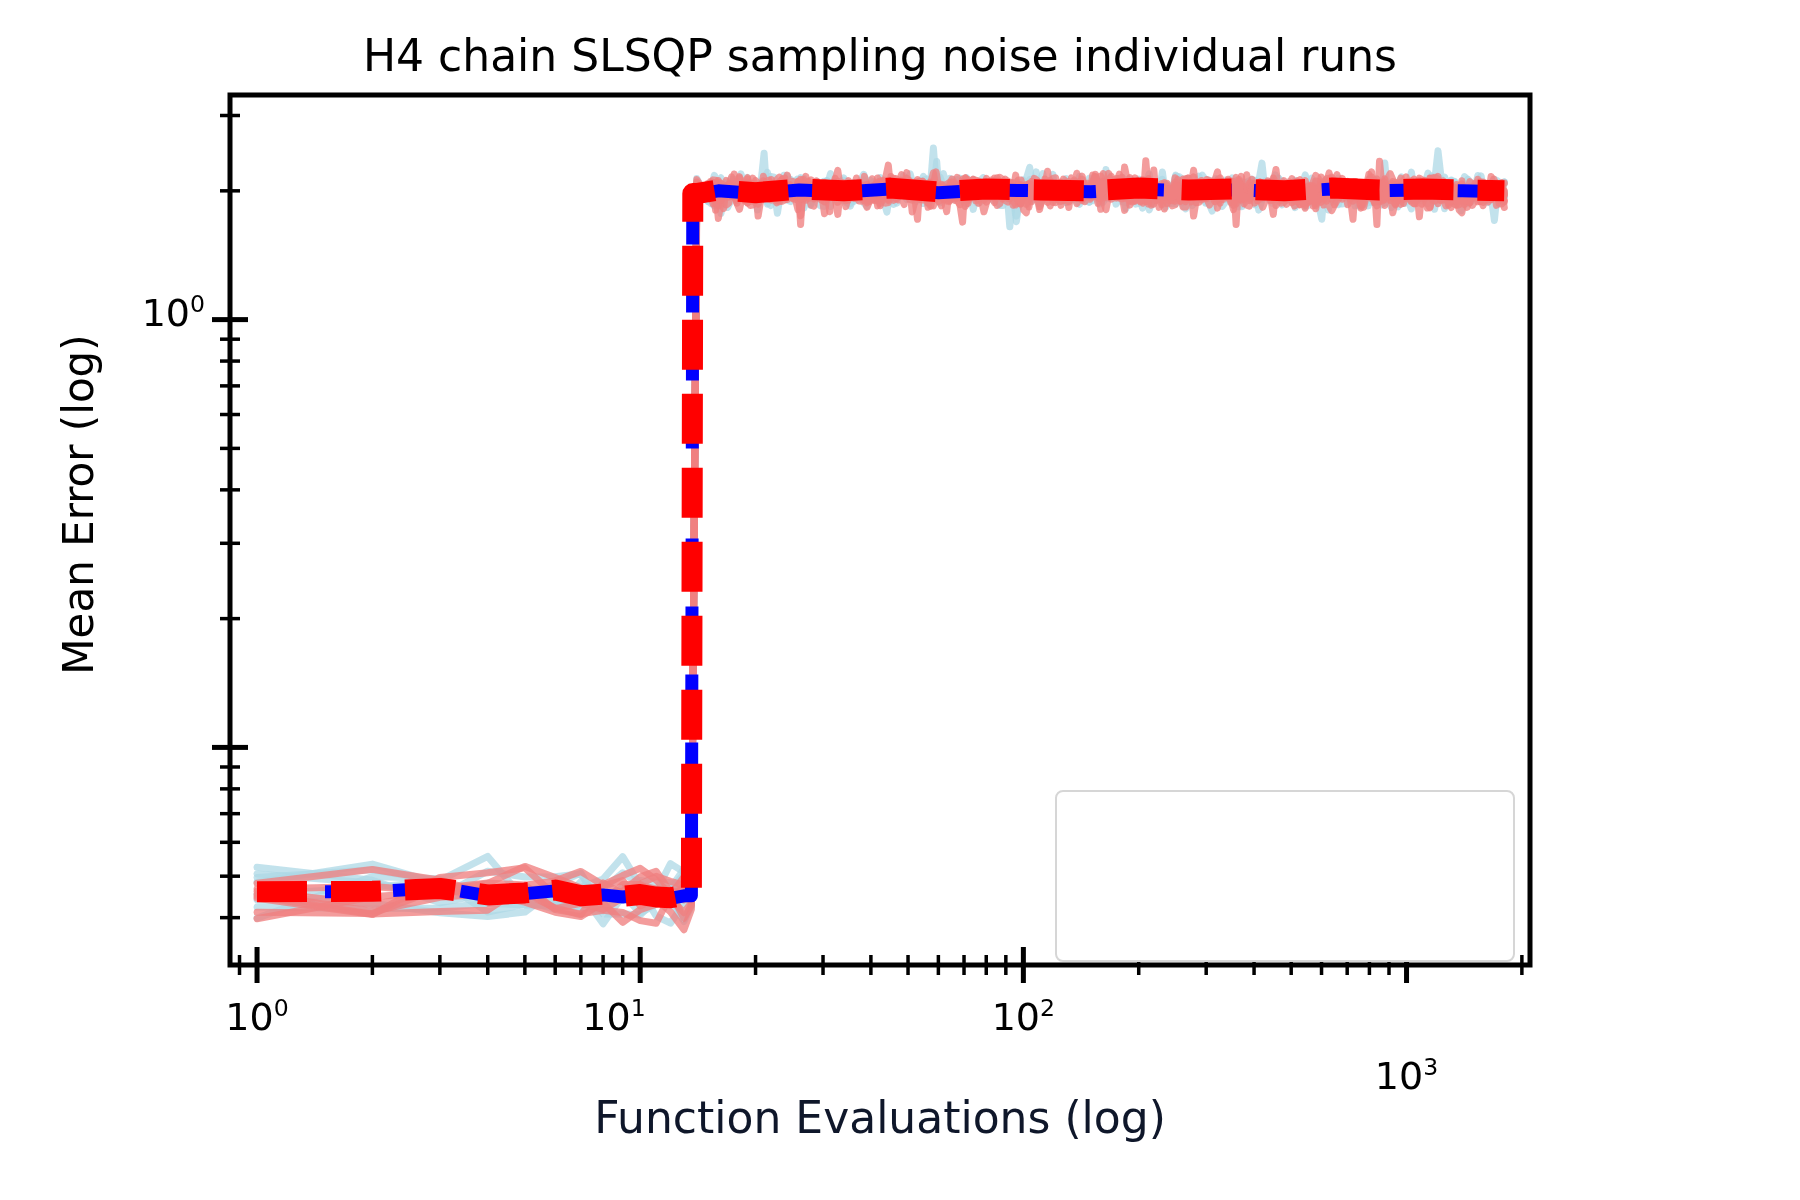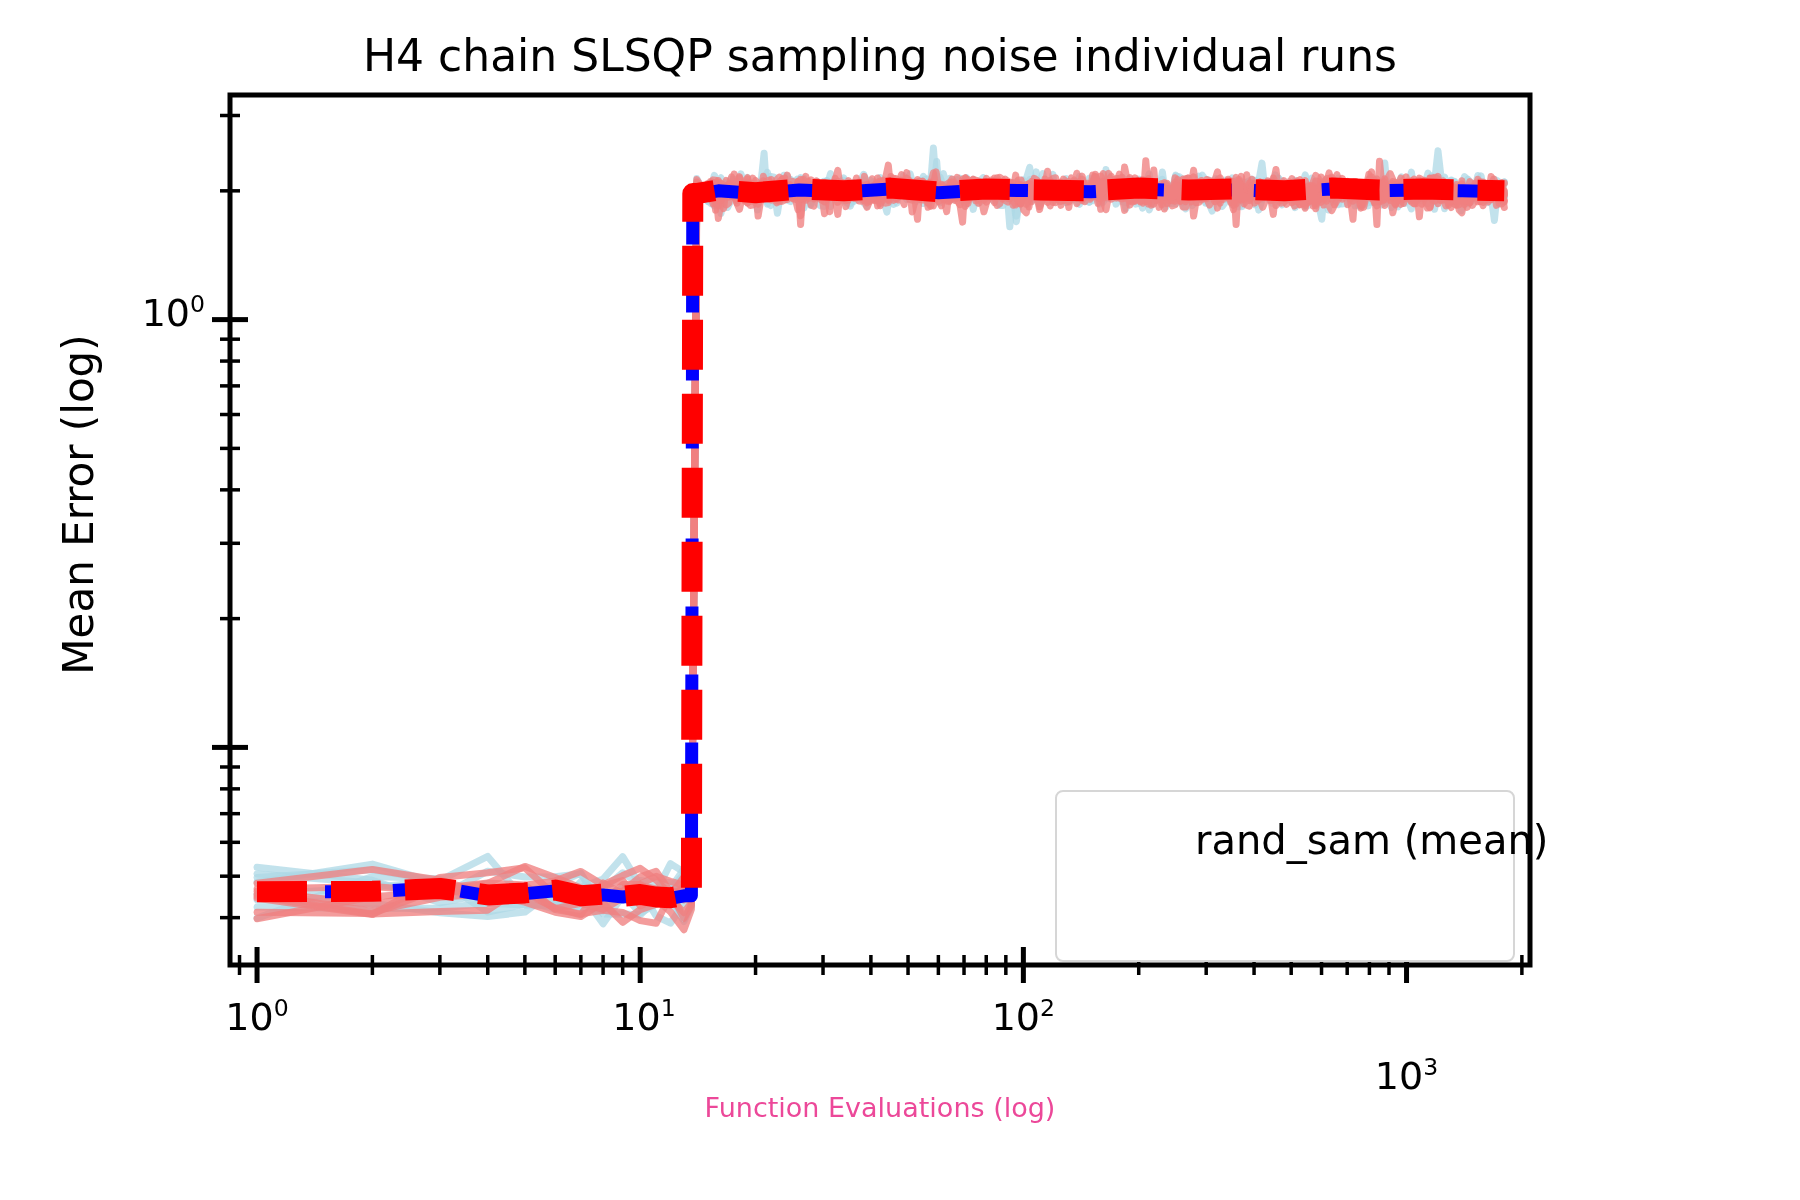--- a/index.html
+++ b/index.html
@@ -6,21 +6,21 @@
   body{width:1800px;height:1200px;overflow:hidden;font-family:"DejaVu Sans",sans-serif;}
   #fig{position:relative;width:1800px;height:1200px;background:#ffffff;}
   .titlewrap{position:absolute;left:230px;top:30px;width:1300px;text-align:center;}
   .ylabel{
     position:absolute;left:-182px;top:480px;width:520px;text-align:center;
     transform:rotate(-90deg);transform-origin:center center;
     font-size:42px;color:#000;font-family:"DejaVu Sans",sans-serif;
   }
   .xlabel{
     position:absolute;left:230px;top:1092px;width:1300px;text-align:center;
-    font-size:27px;color:#ec4899;font-family:"DejaVu Sans",sans-serif;
+    font-size:44px;color:#0f172a;font-family:"DejaVu Sans",sans-serif;
   }
   .ytick{
     position:absolute;text-align:right;font-size:38px;color:#000;
     font-family:"DejaVu Sans",sans-serif;white-space:nowrap;
   }
   .xtick{
     position:absolute;text-align:center;font-size:38px;color:#000;
     font-family:"DejaVu Sans",sans-serif;white-space:nowrap;
   }
   sup{font-size:0.62em;vertical-align:super;line-height:0;}
@@ -165,26 +165,20 @@
       <line x1="230" y1="361.0693251206469" x2="220" y2="361.0693251206469" stroke="#000" stroke-width="3.5"></line>
       <line x1="230" y1="339.1865183842814" x2="240" y2="339.1865183842814" stroke="#000" stroke-width="3.5"></line>
       <line x1="230" y1="339.1865183842814" x2="220" y2="339.1865183842814" stroke="#000" stroke-width="3.5"></line>
       <line x1="230" y1="190.83247489697703" x2="240" y2="190.83247489697703" stroke="#000" stroke-width="3.5"></line>
       <line x1="230" y1="190.83247489697703" x2="220" y2="190.83247489697703" stroke="#000" stroke-width="3.5"></line>
       <line x1="230" y1="115.50146861390397" x2="240" y2="115.50146861390397" stroke="#000" stroke-width="3.5"></line>
       <line x1="230" y1="115.50146861390397" x2="220" y2="115.50146861390397" stroke="#000" stroke-width="3.5"></line>
     </svg>
 
   <div class="legend">
-    <div class="legrow">
-      <svg class="legline" height="16" width="100">
-        <line x1="2" y1="8" x2="98" y2="8" stroke="#0000ff" stroke-width="13" stroke-dasharray="42 18"></line>
-      </svg>
-      <span class="legtxt">rand_sam (mean)</span>
-    </div>
   </div>
 
 <div class="xtick" style="left: 167.044px; top: 995px; width: 180px;">10<sup>0</sup></div>
-    <div class="xtick" style="left: 554px; top: 995px; width: 180px;">10<sup>1</sup></div>
+    <div class="xtick" style="left: 524px; top: 995px; width: 180px;">10<sup>1</sup></div>
     <div class="xtick" style="left: 933.373px; top: 995px; width: 180px;">10<sup>2</sup></div>
     <div class="xtick" style="left: 1316.54px; top: 1054px; width: 180px;">10<sup>3</sup></div>
     <div class="ytick" style="left: 0px; top: 290.612px; width: 205px;">10<sup>0</sup></div>
   </div>
 
 </body></html>

